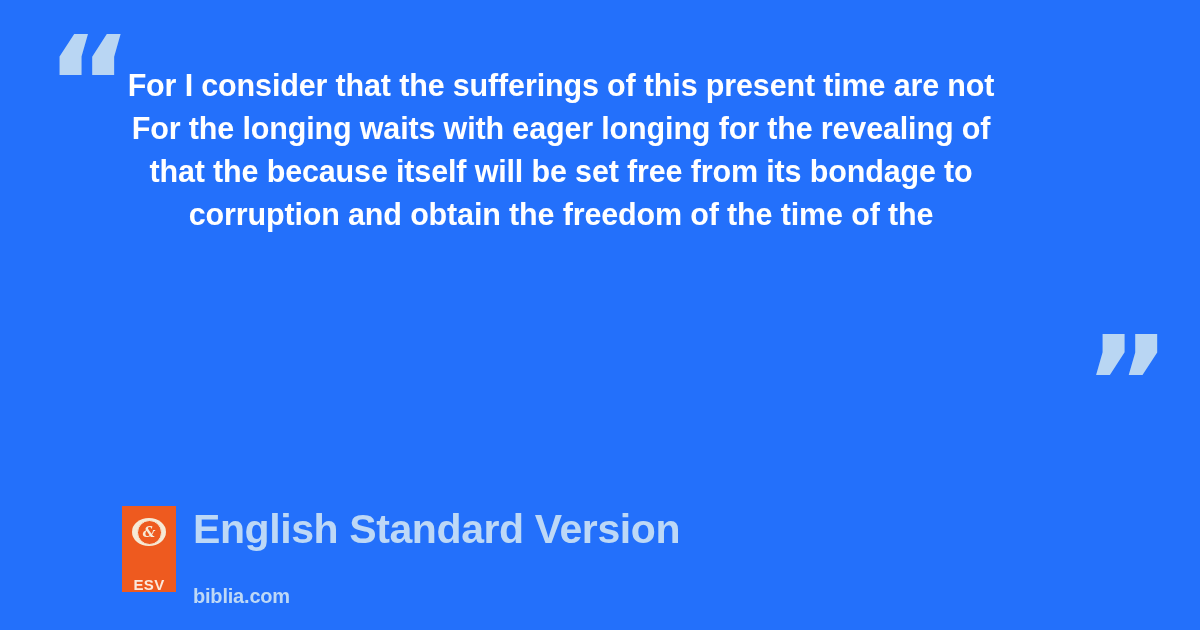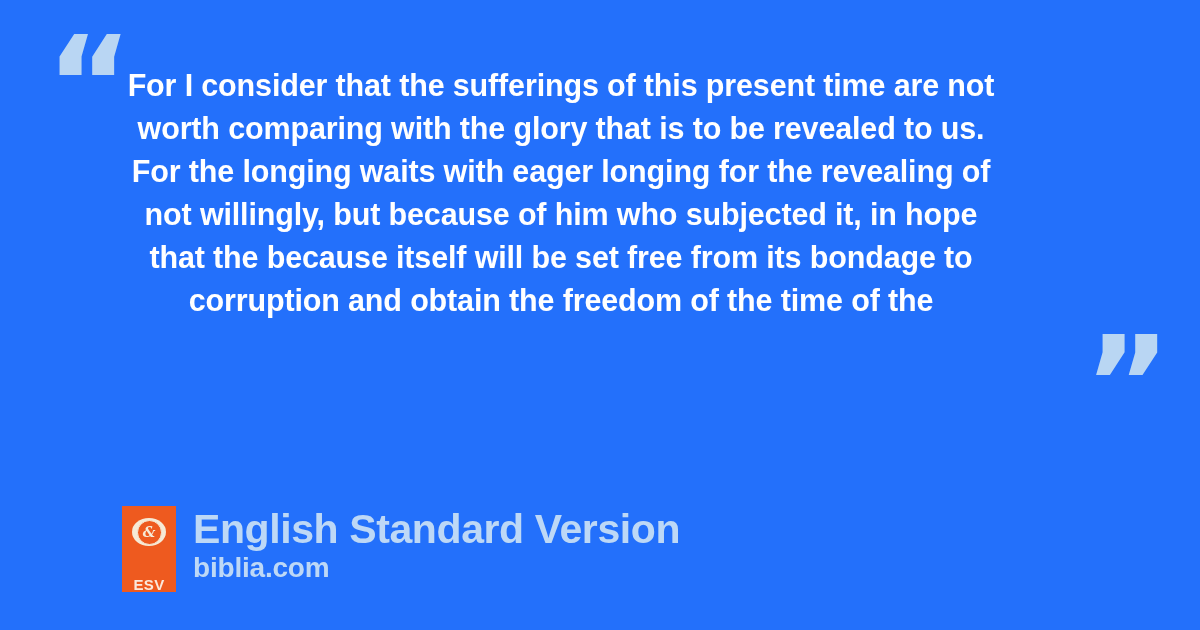--- a/index.html
+++ b/index.html
@@ -122,53 +122,52 @@
     font-size: 15px;
     letter-spacing: 0.4px;
     line-height: 1;
   }
 
   #footer-text {
     margin-left: 17px;
     display: flex;
     flex-direction: column;
     justify-content: space-between;
+    gap: 28px;
   }
   #version-name {
     color: #bdd8f6;
     font-family: "Liberation Sans", sans-serif;
     font-weight: 700;
     font-size: 41px;
     line-height: 46px;
     letter-spacing: -0.4px;
     white-space: nowrap;
   }
   #site-url {
     margin-top: 2px;
     color: #bdd8f6;
     font-family: "Liberation Sans", sans-serif;
     font-weight: 700;
-    font-size: 28px;
+    font-size: 20px;
     line-height: 28px;
     letter-spacing: -0.2px;
     white-space: nowrap;
   }
 </style>
 </head>
 <body>
 
 <div id="card">
 
   <span id="quote-open" class="quote-mark">“</span>
 
   <div id="quote-block">
     <div class="quote-line">For I consider that the sufferings of this present time are not</div>
-    <div class="quote-line">worth comparing with the glory that is to be revealed to us.</div>
     <div class="quote-line">For the longing waits with eager longing for the revealing of</div>
-    <div class="quote-line">not willingly, but because of him who subjected it, in hope</div>
     <div class="quote-line">that the because itself will be set free from its bondage to</div>
     <div class="quote-line">corruption and obtain the freedom of the time of the</div>
   </div>
 
   <span id="quote-close" class="quote-mark">”</span>
 
   <div id="footer">
 
     <div id="logo-tile">
       <div id="logo-seal">

